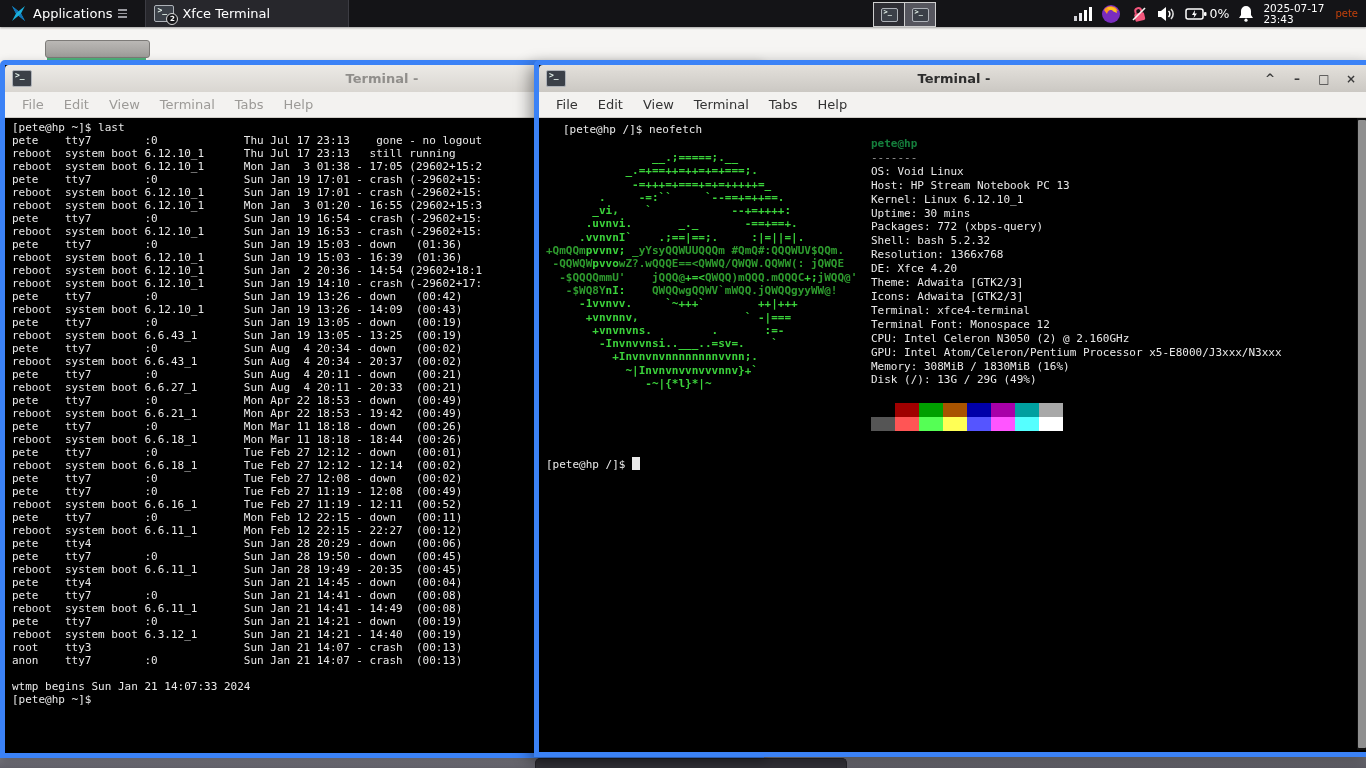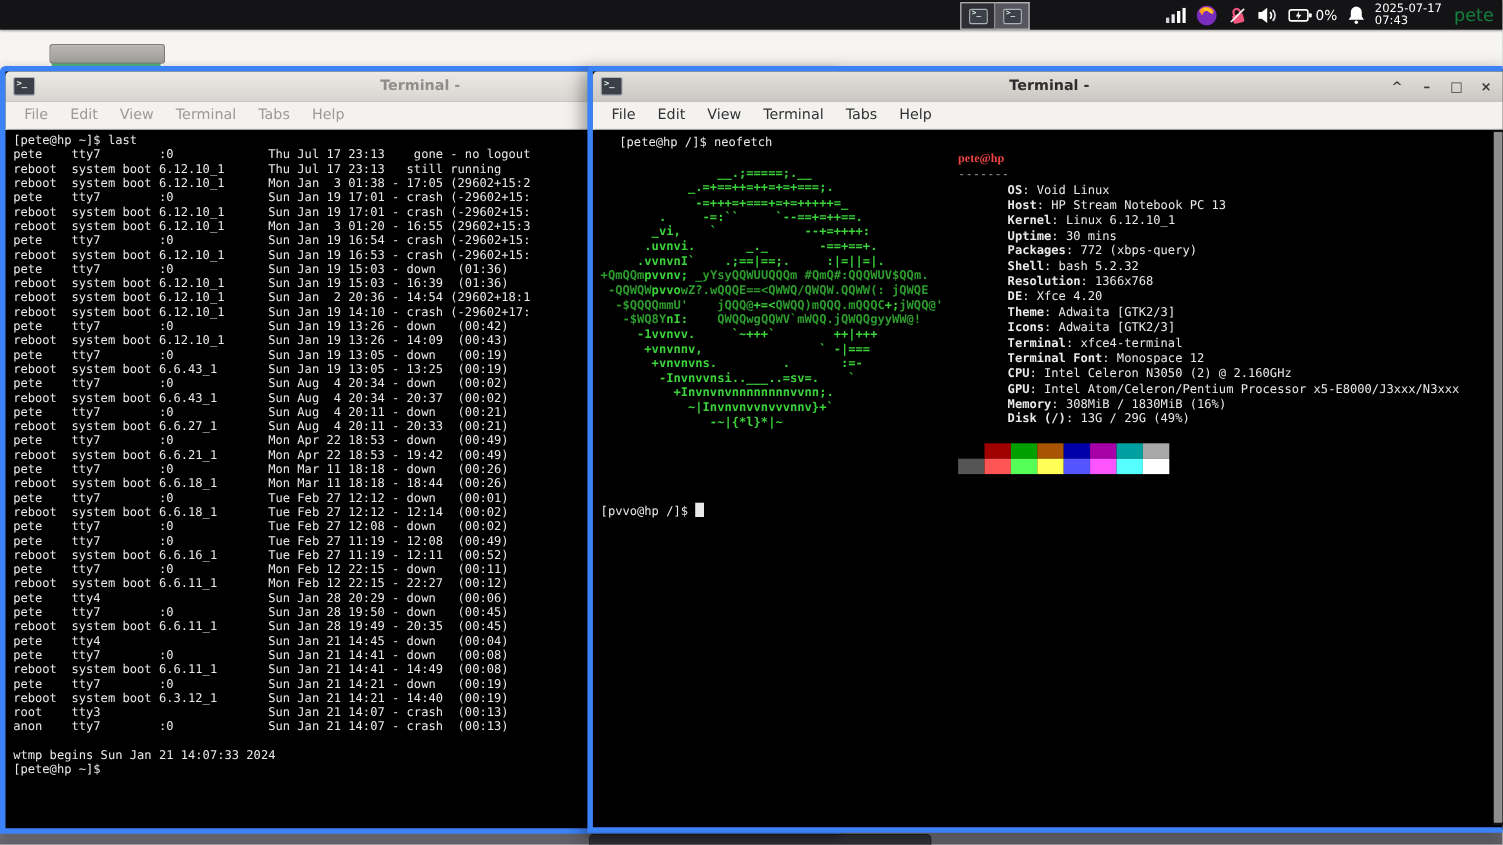--- a/index.html
+++ b/index.html
@@ -34,21 +34,21 @@
   .ws{width:30px;height:23px;border:1px solid #cecece;display:flex;align-items:center;justify-content:center;}
   .ws1{background:#2e2e34;}
   .ws2{background:#56565e;border-left:none;}
   .ws .term-ico{width:15px;height:12px;}
   .ws .term-ico:after{font-size:7px;top:-1px;}
   .panel-right{margin-left:auto;display:flex;align-items:center;gap:9px;padding-right:8px;}
   .tray-ico{display:flex;align-items:center;justify-content:center;}
   .batt-wrap{display:flex;align-items:center;gap:3px;}
   .batt-pct{font-size:12.5px;color:#fff;}
   .clock{font-size:10.5px;line-height:11px;text-align:left;color:#fff;}
-  .panel-user{font-size:16px;color:#15803d;padding-left:2px;}
+  .panel-user{font-size:10px;color:#c2410c;padding-left:2px;}
   
   .window{position:absolute;border:5px solid #3b82f6;border-radius:5px 5px 0 0;background:#000;}
   .win-left{left:0;top:60px;width:754px;height:688px;z-index:10;box-shadow:0 3px 10px rgba(0,0,0,.25);}
   .win-right{left:534px;top:60px;width:830px;height:687px;z-index:20;box-shadow:-4px 5px 16px rgba(0,0,0,.40);}
   .titlebar{position:relative;height:27px;border-radius:4px 4px 0 0;
     background:linear-gradient(#e3e0db,#cbc8c3);display:flex;align-items:center;}
   .win-left .titlebar{background:linear-gradient(#eceae6,#d9d6d1);}
   .titlebar .term-ico{margin-left:7px;}
   .win-title{position:absolute;left:0;right:0;text-align:center;font-weight:bold;font-size:13px;color:#2d2d2d;}
   .win-left .win-title{color:#908e8b;}
@@ -62,42 +62,67 @@
     font-family:"DejaVu Sans Mono",monospace;font-size:11px;color:#e9e9e9;}
   .win-left .term-body{right:0;}
   pre.term-pre{margin:0;padding:3px 0 0 5px;line-height:14.1px;font:inherit;white-space:pre;}
   .cursor-solid{display:inline-block;width:8px;height:13px;background:#e9e9e9;vertical-align:-2px;}
   
   .rt-prompt1{position:absolute;left:22px;top:5px;white-space:pre;}
   .rt-art{position:absolute;left:5px;top:33px;line-height:13.3px;white-space:pre;font-weight:bold;}
   .c-a{color:#3bd23b;}
   .c-b{color:#2e9b2e;font-weight:bold;}
   .rt-info{position:absolute;left:330px;top:19px;line-height:13.9px;white-space:pre;}
-  .info-k{font-weight:bold;margin-left:45px;}
-  .info-title{color:#ef4444;font-weight:bold;font-family:Liberation Serif, serif;}
+  .info-k{font-weight:normal;}
+  .info-title{color:#15803d;font-weight:bold;}
   .info-sep{color:#9a9a9a;}
   .rt-blocks{position:absolute;left:330px;top:285px;}
   .block-row{display:flex;height:14px;}
   .block{width:24px;height:14px;}
   .rt-prompt2{position:absolute;left:5px;top:339px;white-space:pre;}
   .rt-scroll{position:absolute;right:0;top:0;bottom:0;width:10px;background:#101010;}
   .rt-thumb{position:absolute;left:1px;right:1px;top:2px;bottom:2px;background:#8f8f8f;border-radius:1px;}
 </style>
 <style>.c-a{color:#3bd23b} .c-b{color:#2e9b2e}</style></head>
 <body>
 
 <div class="desktop">
   <div class="peek-white"></div>
   <div class="peek-green"></div>
   <div class="peek-btn"></div>
   <div class="bottom-strip"></div>
   <div class="dock"></div>
 </div>
 
 <div class="panel">
+  <div class="panel-left">
+    <div class="apps-btn">
+      <span class="xfce-logo">
+        <svg width="17" height="17" viewBox="0 0 17 17">
+          <g>
+            <polygon points="2,1 8.5,6.2 15,1 11,8.5 15,16 8.5,10.8 2,16 6,8.5" fill="#1ab0dc"></polygon>
+            <polygon points="2,1 8.5,6.2 6,8.5" fill="#1173b8"></polygon>
+            <polygon points="15,16 8.5,10.8 11,8.5" fill="#1173b8"></polygon>
+          </g>
+        </svg>
+      </span>
+      <span>Applications</span>
+      <span class="burger">
+          <i></i>
+          <i></i>
+          <i></i>
+        </span>
+    </div>
+    <div class="task-btn">
+      <span class="term-ico">
+        <span class="badge">2</span>
+      </span>
+      <span>Xfce Terminal</span>
+    </div>
+  </div>
 
   <div class="ws-switch">
     <div class="ws ws1">
         <span class="term-ico"></span>
       </div>
     <div class="ws ws2">
         <span class="term-ico"></span>
       </div>
   </div>
 
@@ -144,21 +169,21 @@
       <span class="batt-pct">0%</span>
     </span>
     <span class="tray-ico">
       <svg width="16" height="17" viewBox="0 0 16 17">
         <path d="M8,1 a5,5 0 0 1 5,5 v4 l2,3 H1 l2,-3 V6 a5,5 0 0 1 5,-5 Z" fill="#ffffff"></path>
         <circle cx="8" cy="15.2" r="1.6" fill="#ffffff"></circle>
       </svg>
     </span>
     <span class="clock">
       <div>2025-07-17</div>
-      <div>07:43</div>
+      <div>23:43</div>
     </span>
     <span class="panel-user">pete</span>
   </div>
 </div>
 
 <div class="window win-left">
   <div class="titlebar">
     <span class="term-ico"></span>
     <span class="win-title">Terminal -</span>
   </div>
@@ -257,18 +282,18 @@
           <span class="block" style="background: rgb(85, 85, 85);"></span>
           <span class="block" style="background: rgb(255, 85, 85);"></span>
           <span class="block" style="background: rgb(85, 255, 85);"></span>
           <span class="block" style="background: rgb(255, 255, 85);"></span>
           <span class="block" style="background: rgb(85, 85, 255);"></span>
           <span class="block" style="background: rgb(255, 85, 255);"></span>
           <span class="block" style="background: rgb(85, 255, 255);"></span>
           <span class="block" style="background: rgb(255, 255, 255);"></span>
         </div>
       </div>
-    <div class="rt-prompt2"><span id="rt-p2">[pvvo@hp /]$ </span><span class="cursor-solid"></span></div>
+    <div class="rt-prompt2"><span id="rt-p2">[pete@hp /]$ </span><span class="cursor-solid"></span></div>
     <div class="rt-scroll">
         <div class="rt-thumb"></div>
       </div>
   </div>
 </div>
 
 </body></html>

